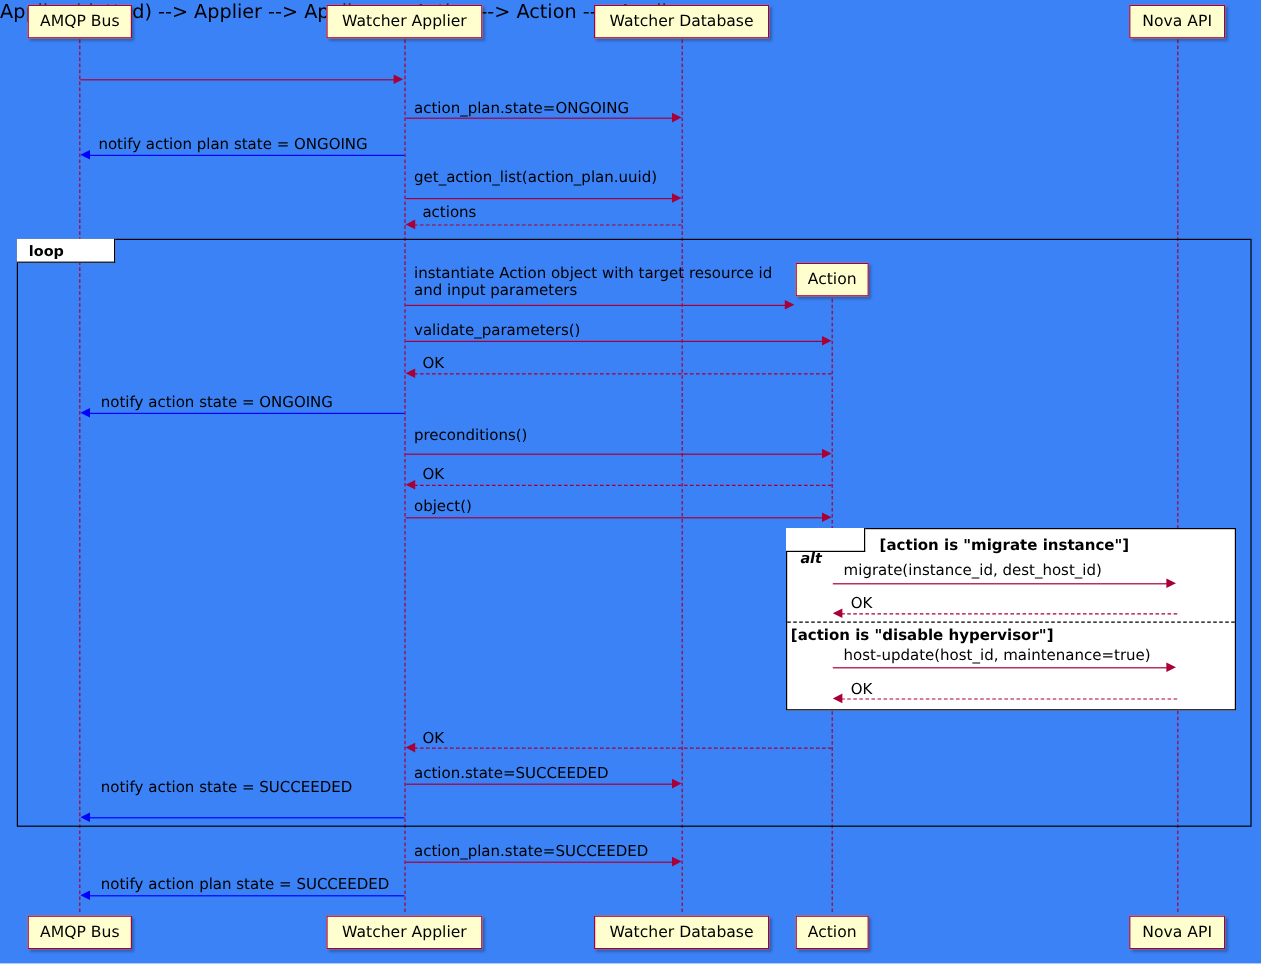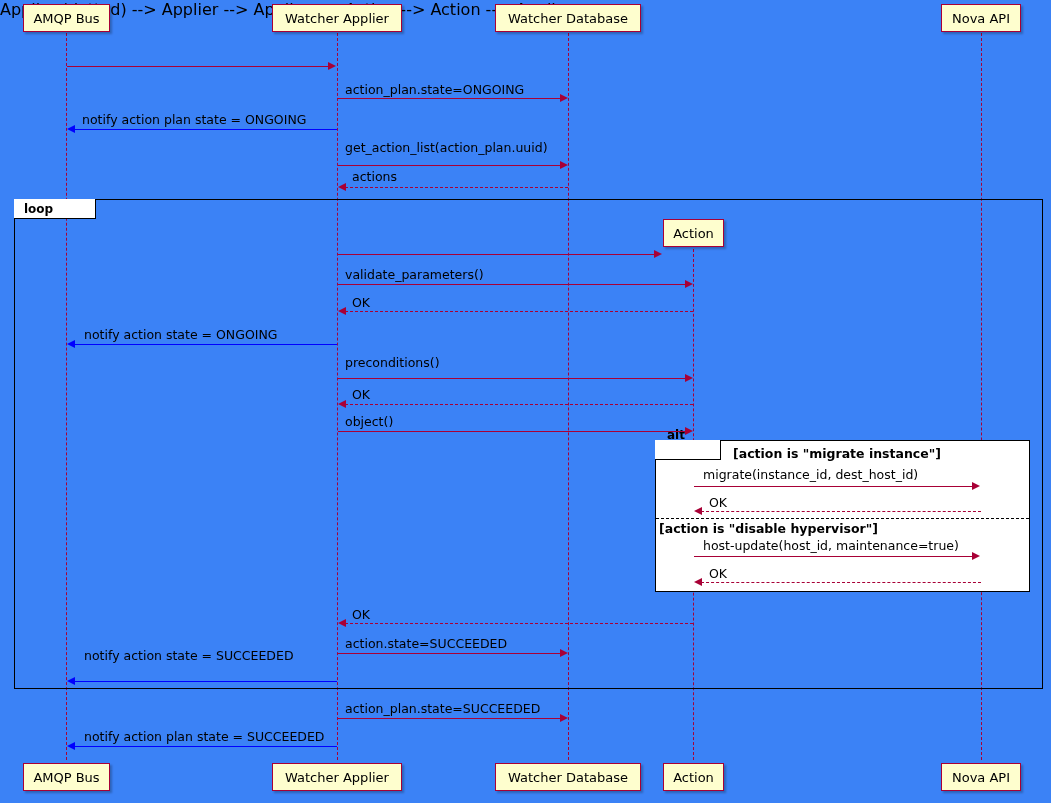--- a/index.html
+++ b/index.html
@@ -83,21 +83,21 @@
   </div>
 
   
   <div class="frame" style="left:14px;top:199px;width:1029px;height:490px;"></div>
   <div class="frame-tab" style="left:14px;top:199px;width:82px;height:20px;"></div>
   <div class="frame-title" style="left:24px;top:202px;">loop</div>
 
   
   <div class="frame alt-frame" style="left:655px;top:440px;width:375px;height:152px;"></div>
   <div class="frame-tab" style="left:655px;top:440px;width:66px;height:20px;"></div>
-  <div class="frame-title" style="left:667px;top:428px;">alt</div>
+  <div class="frame-title" style="left:667px;top:458px;font-style:italic;">alt</div>
   <div class="frame-guard" style="left:733px;top:446px;">[action is "migrate instance"]</div>
   <div class="divider" style="left:656px;top:518px;width:373px;"></div>
   <div class="frame-guard" style="left:659px;top:521px;">[action is "disable hypervisor"]</div>
 
   
 
   
   <div class="msg-line solid" style="left:67px;top:66px;width:262px;"></div>
   <div class="arrowhead ah-right" style="left:328px;top:62px;"></div>
 
@@ -117,20 +117,21 @@
   <div class="msg-label" style="left:345px;top:140px;">get_action_list(action_plan.uuid)</div>
 
    Applier (dotted) --&gt;
   <div class="msg-line dotted" style="left:345px;top:187px;width:223px;"></div>
   <div class="arrowhead ah-left" style="left:338px;top:183px;"></div>
   <div class="msg-label" style="left:352px;top:169px;">actions</div>
 
   
   <div class="msg-line solid" style="left:338px;top:254px;width:317px;"></div>
   <div class="arrowhead ah-right" style="left:654px;top:250px;"></div>
+  <div class="msg-label two-line" style="left:345px;top:221px;width:315px;">instantiate Action object with target resource id and input parameters</div>
 
   
   <div class="msg-line solid" style="left:338px;top:284px;width:348px;"></div>
   <div class="arrowhead ah-right" style="left:685px;top:280px;"></div>
   <div class="msg-label" style="left:345px;top:267px;">validate_parameters()</div>
 
    Applier --&gt;
   <div class="msg-line dotted" style="left:345px;top:311px;width:348px;"></div>
   <div class="arrowhead ah-left" style="left:338px;top:307px;"></div>
   <div class="msg-label" style="left:352px;top:295px;">OK</div>

